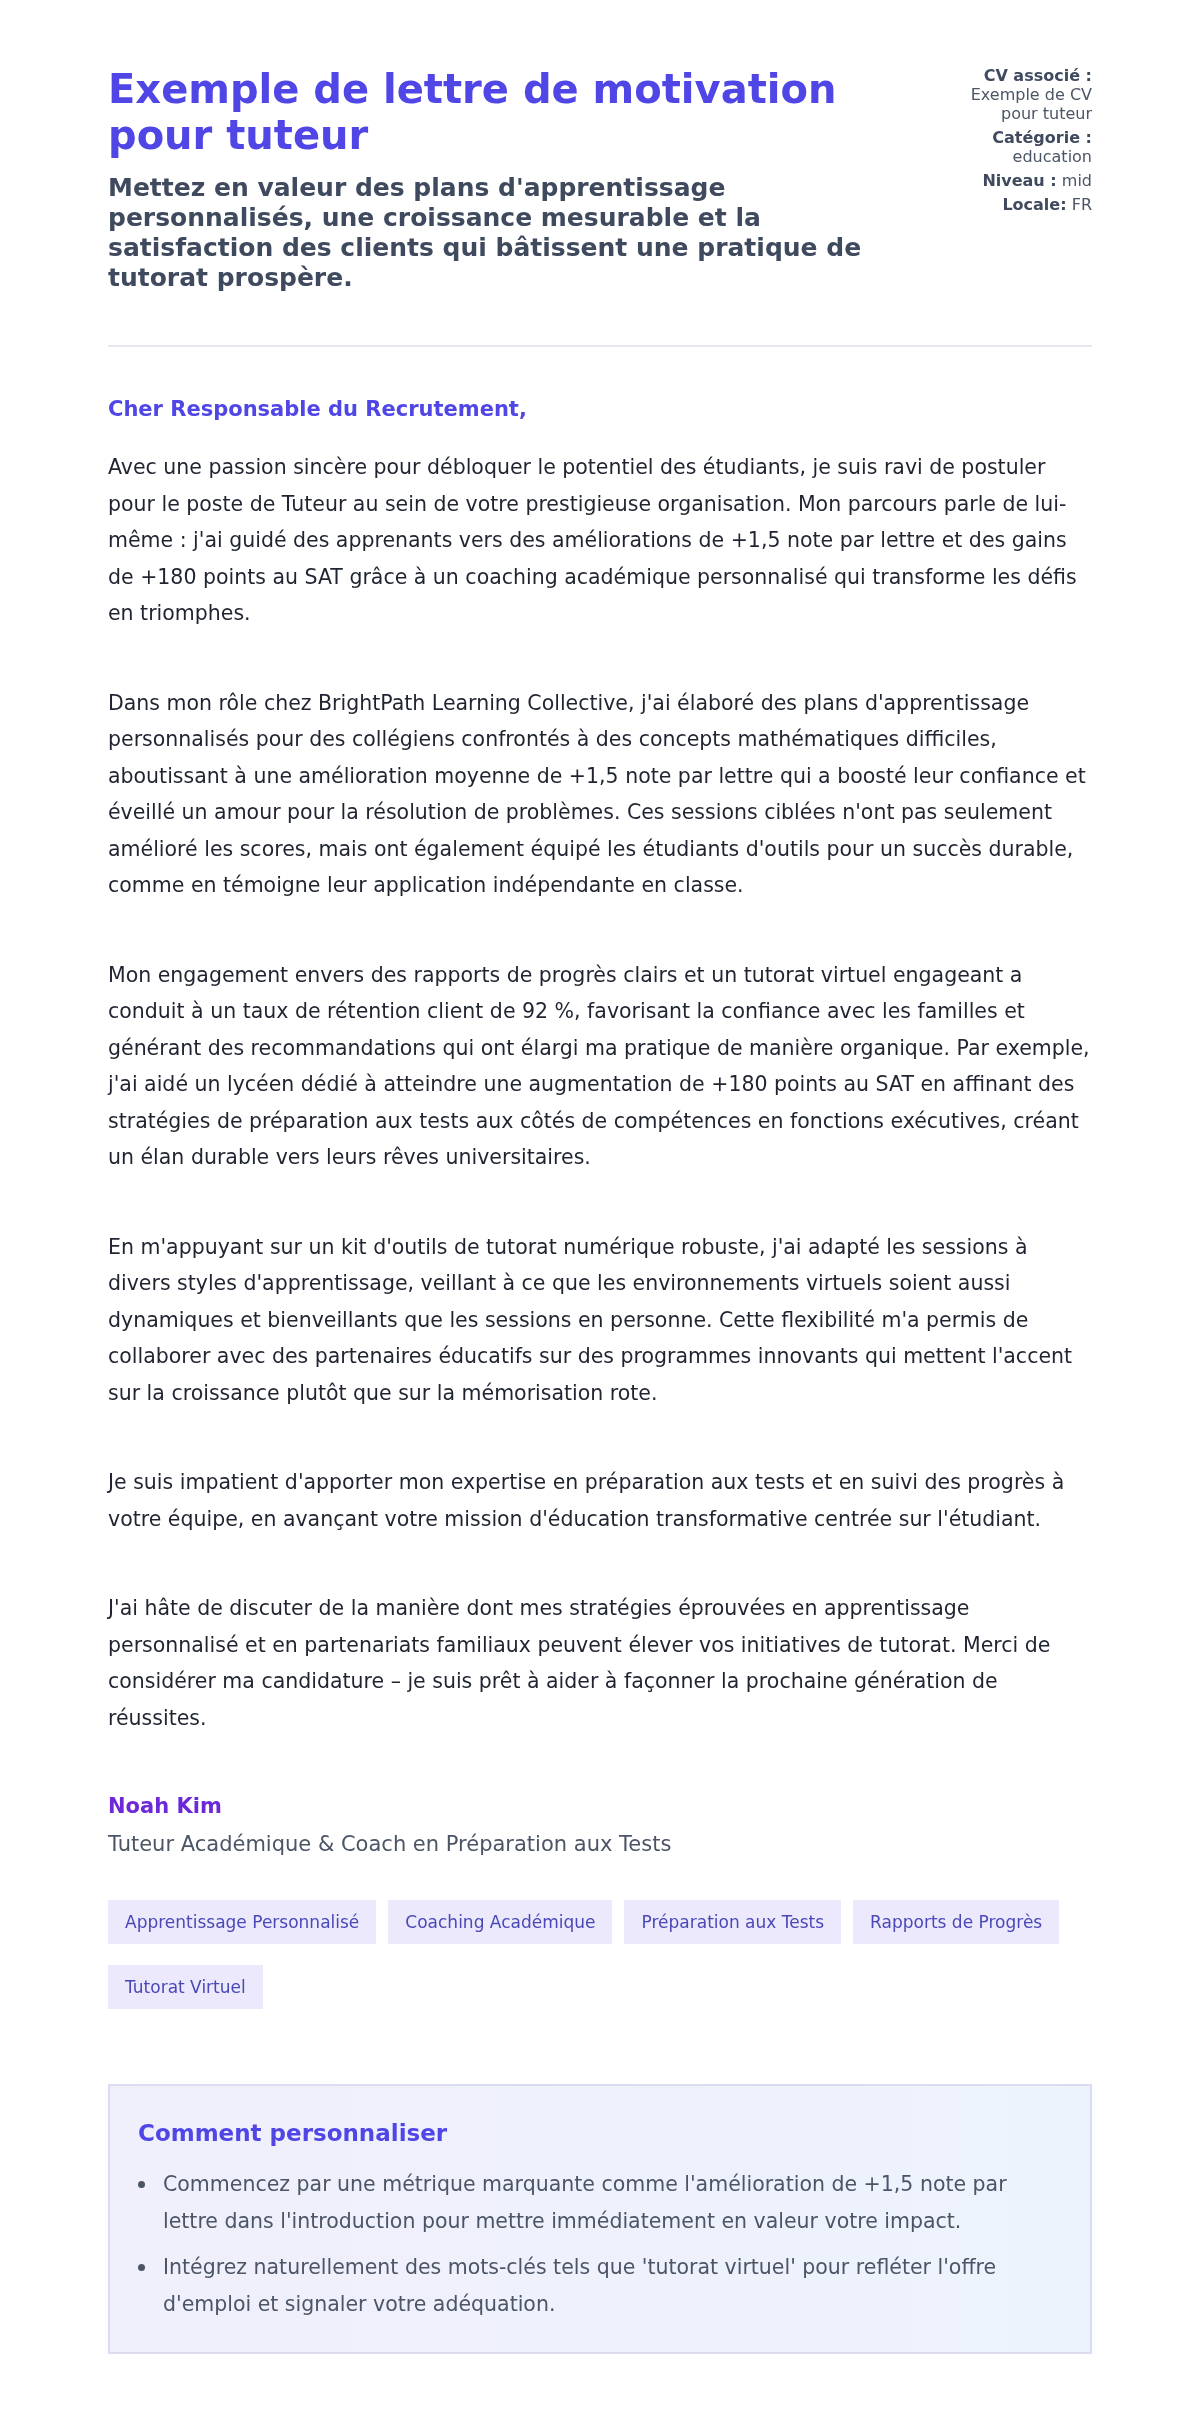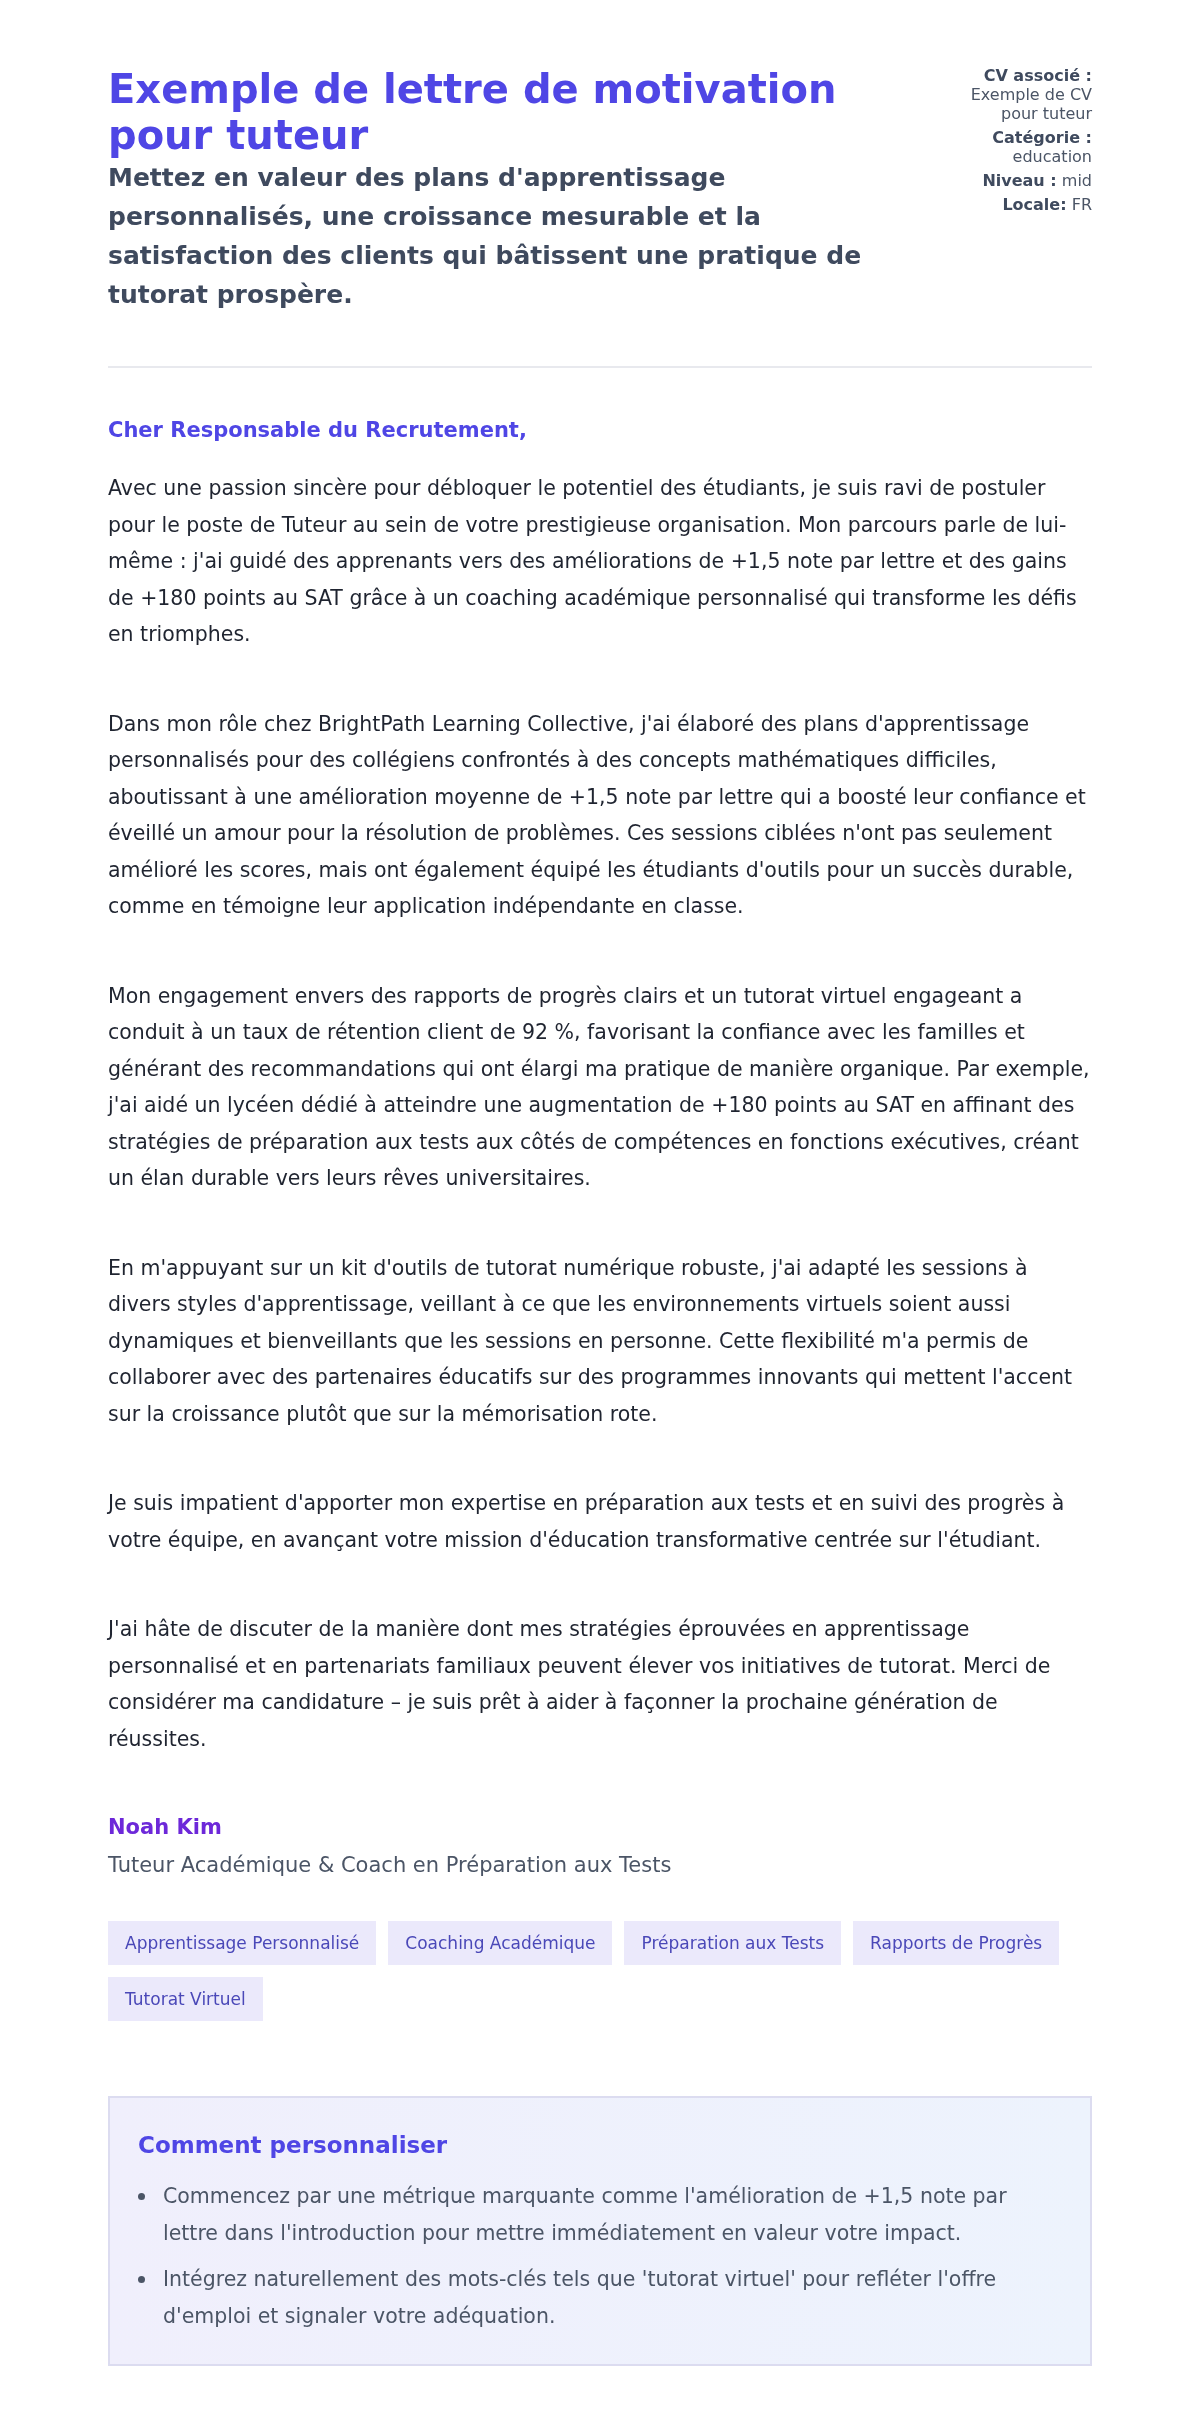--- a/index.html
+++ b/index.html
@@ -22,24 +22,24 @@
     }
     .header-left { width: 780px; }
     .title {
       font-size: 40px;
       line-height: 46px;
       font-weight: bold;
       color: #4f46e5;
     }
     .subtitle {
       font-size: 25px;
-      line-height: 39px;
+      line-height: 30px;
       font-weight: bold;
       color: #3f4a5e;
-      margin-top: 0px;
+      margin-top: 15px;
     }
     .meta {
       width: 140px;
       text-align: right;
       font-size: 16px;
       line-height: 19px;
       color: #4b5566;
       padding-top: 0px;
     }
     .meta-row { margin-bottom: 5px; }
@@ -65,21 +65,21 @@
     }
     .sig-title {
       margin-top: 14px;
       font-size: 21px;
       color: #4b5566;
     }
     .tags {
       margin-top: 44px;
       display: flex;
       flex-wrap: wrap;
-      gap: 12px 12px;
+      gap: 21px 12px;
       width: 1000px;
     }
     .tag {
       background: #ebe9fb;
       color: #4a48b8;
       font-size: 17px;
       padding: 12px 17px;
       line-height: 20px;
     }
     .tips {

